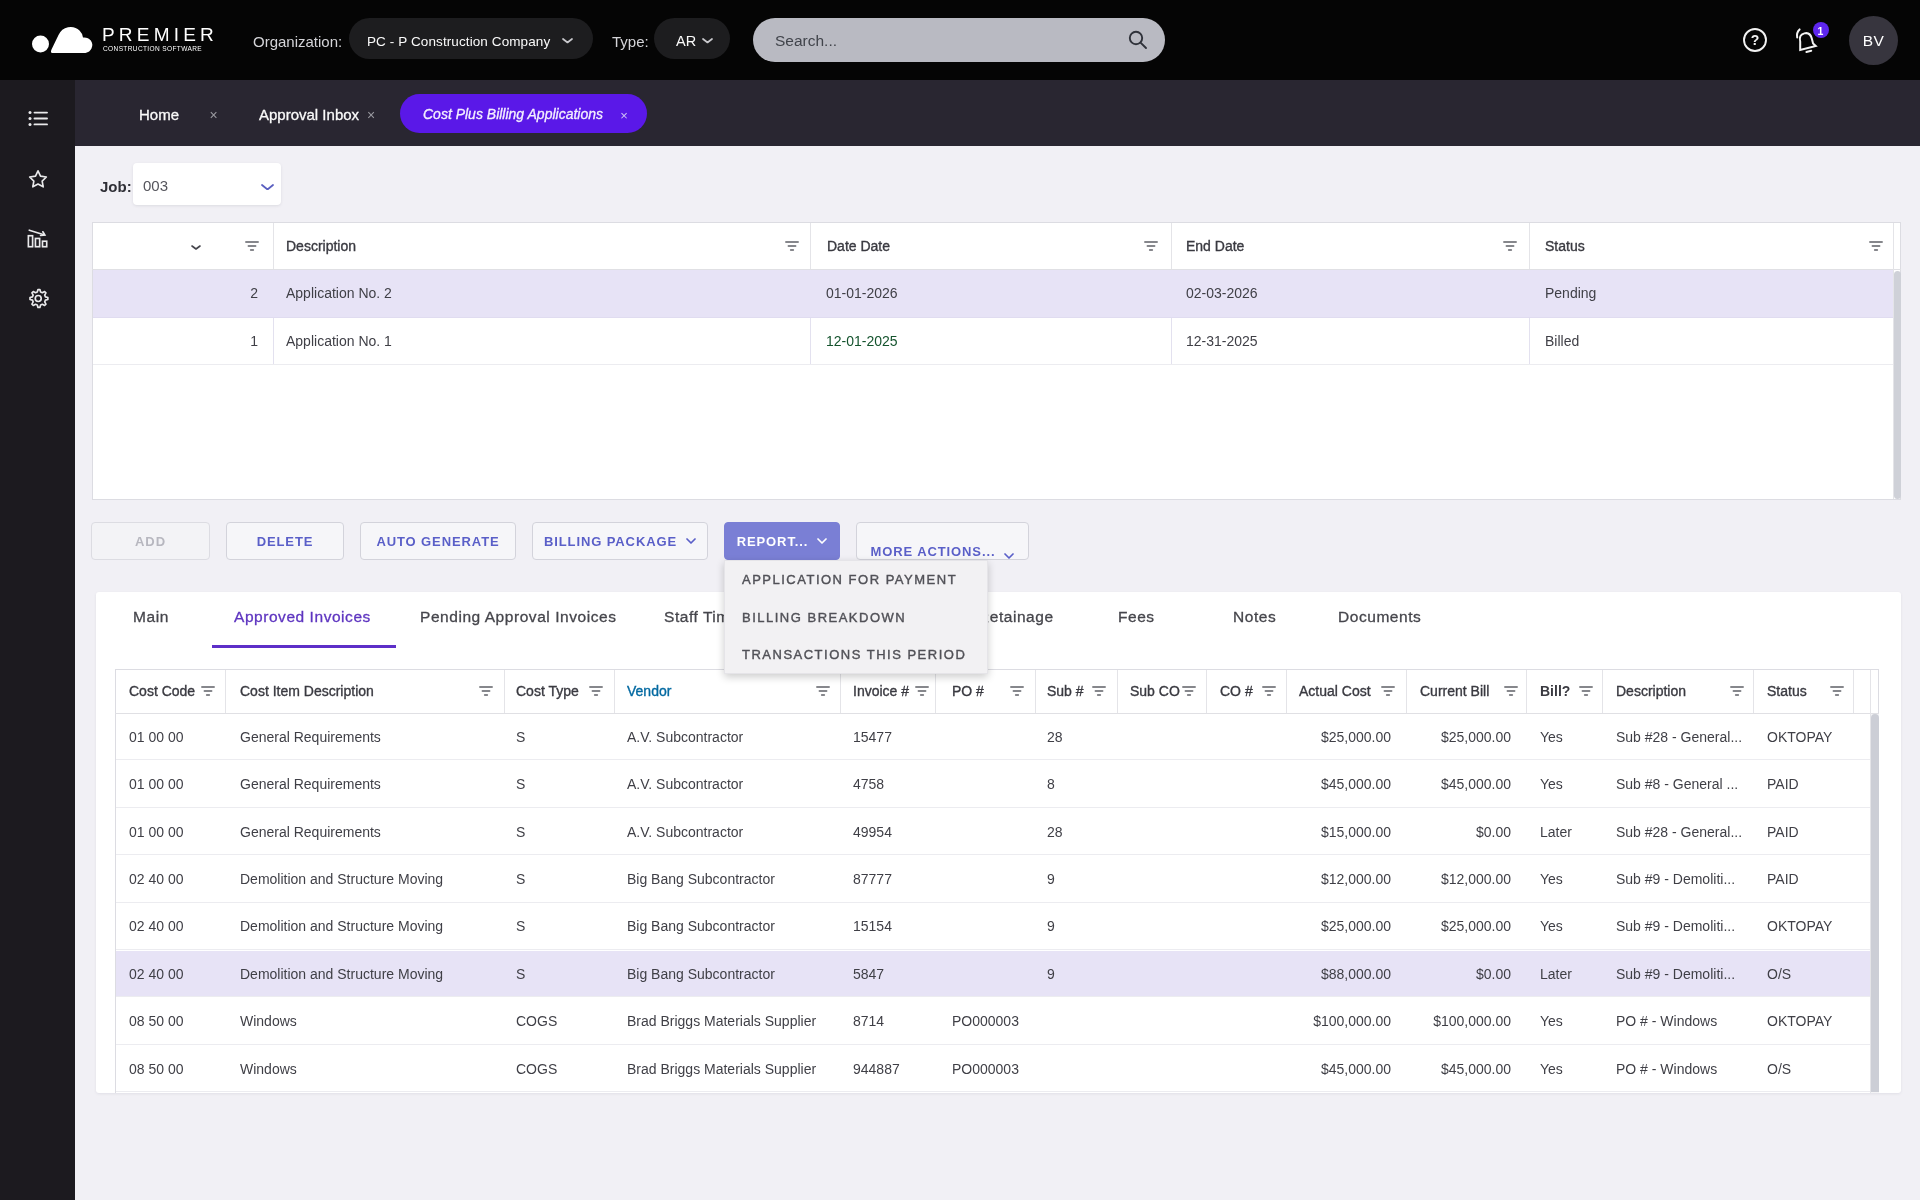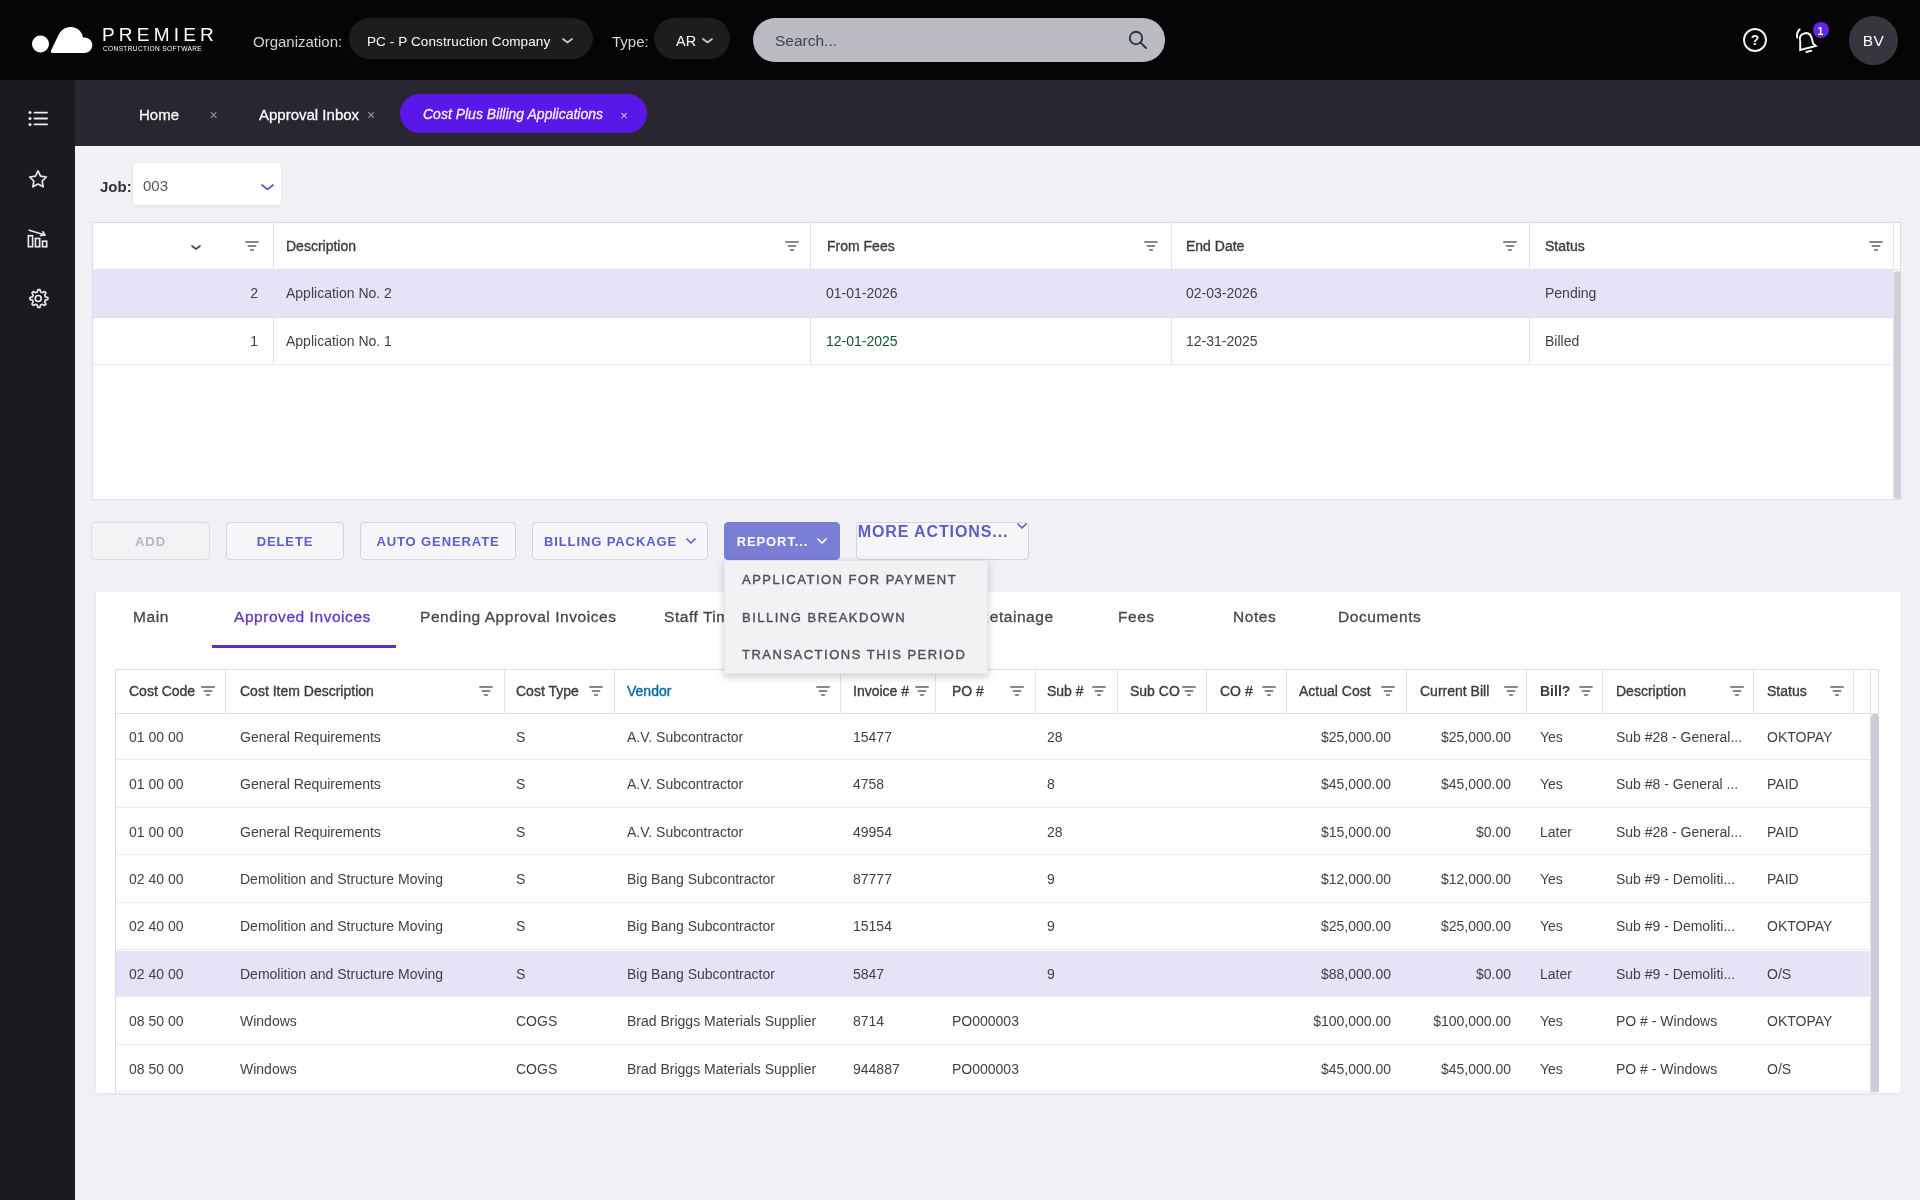--- a/index.html
+++ b/index.html
@@ -121,21 +121,21 @@
     </g>
   </svg>
 <span style="position:absolute;left:286px;top:245.5px;transform:translateY(-50%);font-size:14px;color:#3a3a41;font-weight:400;-webkit-text-stroke:0.35px currentColor;white-space:nowrap;">Description</span>
 <svg style="position:absolute;left:785px;top:240.5px" width="14" height="11" viewBox="0 0 14 11">
     <g stroke="#5f6067" stroke-width="1.5" stroke-linecap="round">
       <line x1="0.8" y1="1" x2="13.2" y2="1"></line>
       <line x1="3.3" y1="5" x2="10.7" y2="5"></line>
       <line x1="5.6" y1="9" x2="8.4" y2="9"></line>
     </g>
   </svg>
-<span style="position:absolute;left:827px;top:245.5px;transform:translateY(-50%);font-size:14px;color:#3a3a41;font-weight:400;-webkit-text-stroke:0.35px currentColor;white-space:nowrap;">From Fees</span>
+<span style="position:absolute;left:827px;top:245.5px;transform:translateY(-50%);font-size:14px;color:#3a3a41;font-weight:400;-webkit-text-stroke:0.35px currentColor;white-space:nowrap;">Date Date</span>
 <svg style="position:absolute;left:1144px;top:240.5px" width="14" height="11" viewBox="0 0 14 11">
     <g stroke="#5f6067" stroke-width="1.5" stroke-linecap="round">
       <line x1="0.8" y1="1" x2="13.2" y2="1"></line>
       <line x1="3.3" y1="5" x2="10.7" y2="5"></line>
       <line x1="5.6" y1="9" x2="8.4" y2="9"></line>
     </g>
   </svg>
 <span style="position:absolute;left:1186px;top:245.5px;transform:translateY(-50%);font-size:14px;color:#3a3a41;font-weight:400;-webkit-text-stroke:0.35px currentColor;white-space:nowrap;">End Date</span>
 <svg style="position:absolute;left:1503px;top:240.5px" width="14" height="11" viewBox="0 0 14 11">
     <g stroke="#5f6067" stroke-width="1.5" stroke-linecap="round">
@@ -167,21 +167,21 @@
 <span style="position:absolute;left:1545px;top:340.5px;transform:translateY(-50%);font-size:14px;color:#3f3f46;font-weight:400;white-space:nowrap;">Billed</span>
 <div style="position:absolute;left:91px;top:522px;width:119px;height:38px;background:#f3f3f6;border:1px solid #dcdce2;color:#b7b7bf;border-radius:4px;display:flex;align-items:center;justify-content:center;font-size:13px;font-weight:700;letter-spacing:0.9px;">ADD</div>
 <div style="position:absolute;left:226px;top:522px;width:118px;height:38px;background:#f6f6f9;border:1px solid #d3d3db;color:#5a5fc8;border-radius:4px;display:flex;align-items:center;justify-content:center;font-size:13px;font-weight:700;letter-spacing:0.9px;">DELETE</div>
 <div style="position:absolute;left:360px;top:522px;width:156px;height:38px;background:#f6f6f9;border:1px solid #d3d3db;color:#5a5fc8;border-radius:4px;display:flex;align-items:center;justify-content:center;font-size:13px;font-weight:700;letter-spacing:0.9px;">AUTO GENERATE</div>
 <div style="position:absolute;left:532px;top:522px;width:176px;height:38px;background:#f6f6f9;border:1px solid #d3d3db;color:#5a5fc8;border-radius:4px;display:flex;align-items:center;justify-content:center;font-size:13px;font-weight:700;letter-spacing:0.9px;">BILLING PACKAGE<svg style="margin-left:9px" width="10" height="6" viewBox="0 0 10 6">
       <path d="M1 1 L5 5 L9 1" fill="none" stroke="#5a5fc8" stroke-width="1.7" stroke-linecap="round" stroke-linejoin="round"></path>
     </svg></div>
 <div style="position:absolute;left:724px;top:522px;width:116px;height:38px;background:#7a7fd5;border:1px solid #7a7fd5;color:#fff;border-radius:4px;display:flex;align-items:center;justify-content:center;font-size:13px;font-weight:700;letter-spacing:0.9px;">REPORT...<svg style="margin-left:9px" width="10" height="6" viewBox="0 0 10 6">
       <path d="M1 1 L5 5 L9 1" fill="none" stroke="#fff" stroke-width="1.7" stroke-linecap="round" stroke-linejoin="round"></path>
     </svg></div>
-<div style="position:absolute;left:856px;top:522px;width:173px;height:38px;background:#f6f6f9;border:1px solid #d3d3db;color:#5a5fc8;border-radius:4px;display:flex;align-items:flex-start;justify-content:center;font-size:16px;font-weight:700;letter-spacing:0.9px;">MORE ACTIONS...<svg style="margin-left:9px" width="10" height="6" viewBox="0 0 10 6">
+<div style="position:absolute;left:856px;top:522px;width:173px;height:38px;background:#f6f6f9;border:1px solid #d3d3db;color:#5a5fc8;border-radius:4px;display:flex;align-items:flex-end;justify-content:center;font-size:13px;font-weight:700;letter-spacing:0.9px;">MORE ACTIONS...<svg style="margin-left:9px" width="10" height="6" viewBox="0 0 10 6">
       <path d="M1 1 L5 5 L9 1" fill="none" stroke="#5a5fc8" stroke-width="1.7" stroke-linecap="round" stroke-linejoin="round"></path>
     </svg></div>
 <div style="position:absolute;left:96px;top:592px;width:1805px;height:501px;background:#fff;border-radius:3px;box-shadow:0 1px 3px rgba(40,40,60,0.08);"></div>
 <span style="position:absolute;left:133px;top:617px;transform:translateY(-50%);font-size:15.5px;color:#46464c;font-weight:400;letter-spacing:0.55px;-webkit-text-stroke:0.3px currentColor;white-space:nowrap;">Main</span>
 <span style="position:absolute;left:234px;top:617px;transform:translateY(-50%);font-size:15.5px;color:#5e35c0;font-weight:400;letter-spacing:0.55px;-webkit-text-stroke:0.3px currentColor;white-space:nowrap;">Approved Invoices</span>
 <span style="position:absolute;left:420px;top:617px;transform:translateY(-50%);font-size:15.5px;color:#46464c;font-weight:400;letter-spacing:0.55px;-webkit-text-stroke:0.3px currentColor;white-space:nowrap;">Pending Approval Invoices</span>
 <span style="position:absolute;left:664px;top:617px;transform:translateY(-50%);font-size:15.5px;color:#46464c;font-weight:400;letter-spacing:0.55px;-webkit-text-stroke:0.3px currentColor;white-space:nowrap;">Staff Time Entry</span>
 <span style="position:absolute;left:978px;top:617px;transform:translateY(-50%);font-size:15.5px;color:#46464c;font-weight:400;letter-spacing:0.55px;-webkit-text-stroke:0.3px currentColor;white-space:nowrap;">Retainage</span>
 <span style="position:absolute;left:1118px;top:617px;transform:translateY(-50%);font-size:15.5px;color:#46464c;font-weight:400;letter-spacing:0.55px;-webkit-text-stroke:0.3px currentColor;white-space:nowrap;">Fees</span>
 <span style="position:absolute;left:1233px;top:617px;transform:translateY(-50%);font-size:15.5px;color:#46464c;font-weight:400;letter-spacing:0.55px;-webkit-text-stroke:0.3px currentColor;white-space:nowrap;">Notes</span>

